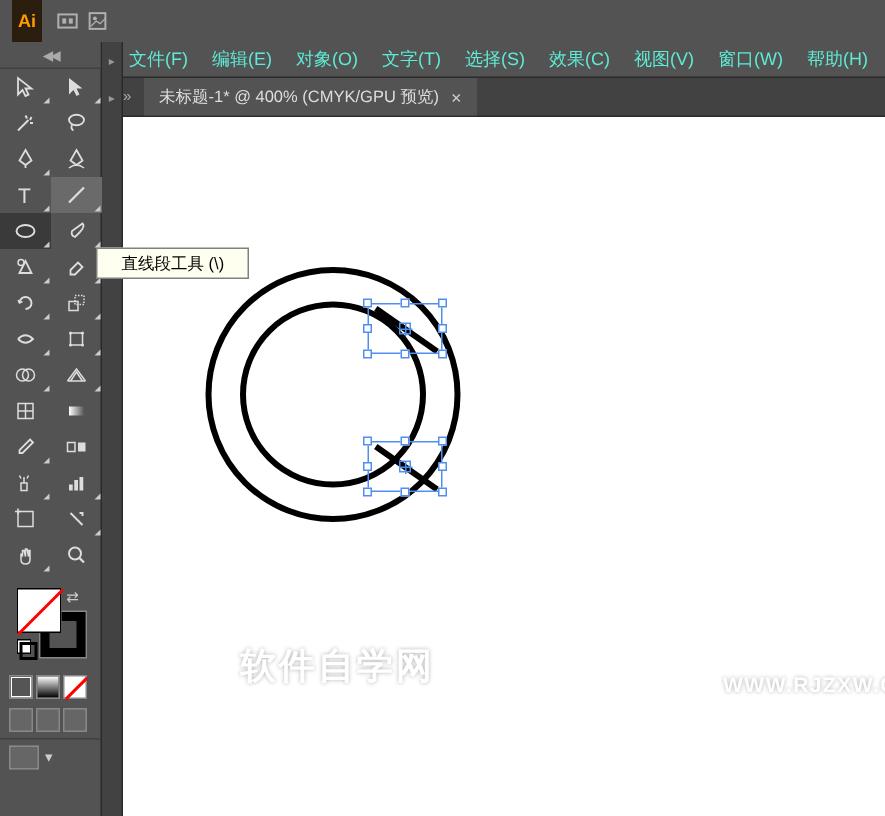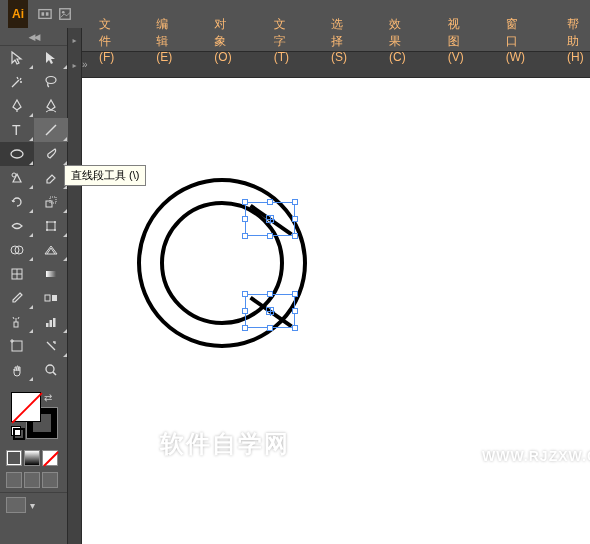--- a/index.html
+++ b/index.html
@@ -4,21 +4,21 @@
 <style>
 * { margin: 0; padding: 0; box-sizing: border-box; font-family: "Microsoft YaHei", sans-serif; }
 body { width: 590px; height: 544px; background: #4a4a4a; overflow: hidden; position: relative; }
 
 .titlebar { height: 28px; background: #535353; display: flex; align-items: center; padding: 0 8px; }
 .app-logo { width: 20px; height: 34px; background: #2c1e0e; border-radius: 3px; display: flex; align-items: center; justify-content: center; color: #ff9a00; font-weight: bold; font-size: 12px; }
 .titlebar-icons { margin-left: 10px; display: flex; gap: 6px; }
 .tb-icon { width: 14px; height: 14px; color: #b0b0b0; }
 
 .menubar { height: 24px; background: #535353; display: flex; align-items: center; padding-left: 82px; gap: 8px; border-bottom: 1px solid #2a2a2a; }
-.menu-item { color: #fdba74; font-size: 12px; cursor: pointer; padding: 2px 17px; }
+.menu-item { color: #5eead4; font-size: 12px; cursor: pointer; padding: 2px 4px; }
 
 .tabbar { height: 26px; background: #424242; display: flex; align-items: center; padding-left: 82px; border-bottom: 1px solid #2a2a2a; }
 .tabbar-chev { width: 10px; color: #aaa; font-size: 10px; margin-right: 4px; }
 .doc-tab { background: #535353; color: #ddd; font-size: 11px; padding: 5px 10px; display: flex; align-items: center; gap: 8px; }
 .tab-close { color: #ccc; font-size: 12px; cursor: pointer; }
 
 .toolbox { position: absolute; left: 0; top: 28px; width: 68px; bottom: 0; background: #535353; border-right: 1px solid #2a2a2a; }
 .toolbox-header { height: 18px; display: flex; align-items: center; justify-content: center; background: #535353; border-bottom: 1px solid #404040; }
 .collapse-arrows { color: #aaa; font-size: 9px; letter-spacing: -2px; }
 .tool-grid { display: grid; grid-template-columns: 1fr 1fr; }
@@ -63,21 +63,21 @@
 .line2 { left: 164px; top: 232px; transform: rotate(35deg); }
 
 .sel-handle { position: absolute; width: 6px; height: 6px; background: #fff; border: 1px solid #4f8ff0; }
 .sel-center { position:absolute; width:8px; height:8px; border:1px solid #4f8ff0; }
 .sel-center::before, .sel-center::after { content:''; position:absolute; background:#4f8ff0; }
 .sel-center::before { width:8px; height:1px; top:3px; }
 .sel-center::after { width:1px; height:8px; left:3px; }
 
 .sel-line { position:absolute; border:1px solid #4f8ff0; background:transparent; }
 
-.tooltip { position: absolute; background: #fffff0; border: 1px solid #808080; color: #000; font-size: 11px; padding: 2px 6px; white-space: nowrap; z-index: 100; }
+.tooltip { position: absolute; background: #fffff0; border: 1px solid #808080; color: #000; font-size: 11px; padding: 2px 16px; white-space: nowrap; z-index: 100; }
 
 .watermark { position: absolute; color: #fff; font-weight: bold; opacity: 0.6; pointer-events: none; text-shadow: 0 0 3px rgba(0,0,0,0.5); }
 .wm1 { font-size: 24px; left: 78px; top: 350px; letter-spacing: 2px; }
 .wm2 { font-size: 14px; left: 400px; top: 370px; letter-spacing: 1px; }
 
 .toolbox-narrow-strip { position:absolute; left:68px; top:28px; width:14px; height:50px; background:#424242; border-right:1px solid #2a2a2a; display:flex; flex-direction:column; align-items:center; justify-content:space-around; color:#999; font-size:8px; }
 </style>
 </head>
 <body>
 
@@ -104,20 +104,24 @@
   <span class="menu-item">文字(T)</span>
   <span class="menu-item">选择(S)</span>
   <span class="menu-item">效果(C)</span>
   <span class="menu-item">视图(V)</span>
   <span class="menu-item">窗口(W)</span>
   <span class="menu-item">帮助(H)</span>
 </div>
 
 <div class="tabbar">
   <span class="tabbar-chev">»</span>
+  <div class="doc-tab">
+    <span>未标题-1* @ 400% (CMYK/GPU 预览)</span>
+    <span class="tab-close">×</span>
+  </div>
 </div>
 
 <div class="toolbox">
   <div class="toolbox-header">
     <span class="collapse-arrows">◀◀</span>
   </div>
   <div class="tool-grid">
     <div class="tool">
         <svg viewBox="0 0 16 16">
           <path d="M3 2 L3 13 L6 10 L8 14 L10 13 L8 9 L12 9 Z" fill="none" stroke="#ddd" stroke-width="1.2"></path>

